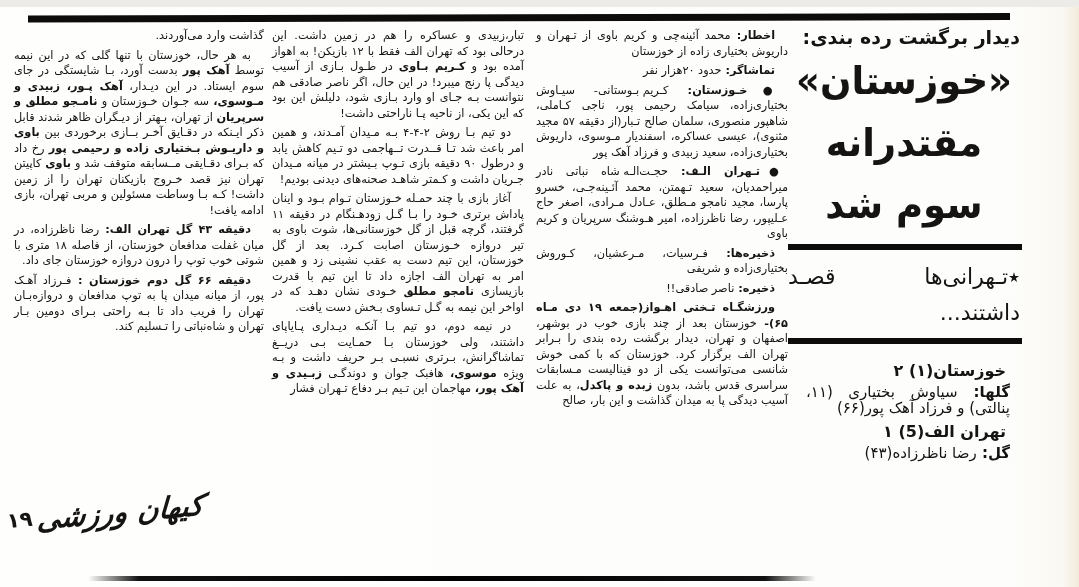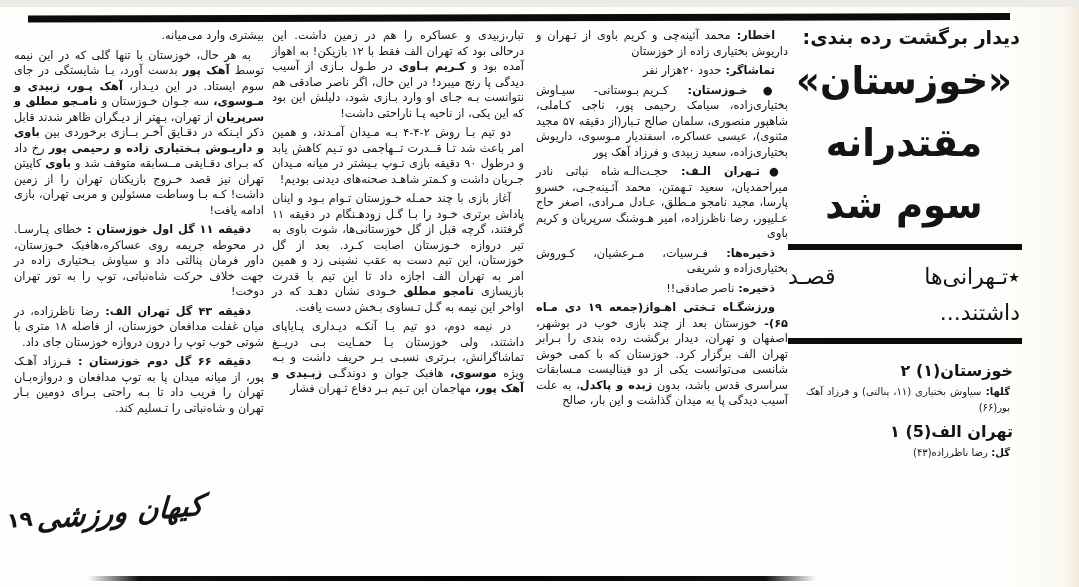--- a/index.html
+++ b/index.html
@@ -33,22 +33,22 @@
     font-size:37px;font-weight:bold;text-align:center;line-height:62px;
     white-space:nowrap;letter-spacing:-1px;transform:scaleY(1.04);
   }
   .rule{height:6px;background:#0d0c0b;margin:7px -2px 9px 0;}
   .subhead-line{
     font-size:22px;font-weight:normal;line-height:36px;
     text-align:justify;text-align-last:justify;
   }
   .subhead-line.last{text-align:right;text-align-last:right;}
   .scorebox{padding:4px 2px 0 10px;text-align:right;}
-  .team-line{font-size:16px;font-weight:bold;line-height:22px;margin:3px 5px 2px;}
-  .goal-line{font-size:10px;line-height:16px;margin:0 8px 5px 8px;text-align:justify;}
+  .team-line{font-size:16px;font-weight:bold;line-height:22px;margin:3px 12px 2px;}
+  .goal-line{font-size:15px;line-height:16px;margin:0 8px 5px 8px;text-align:justify;}
   .goal-line .lbl{font-weight:bold;}
   
   .body-col{
     position:absolute;top:28px;
     font-size:11.3px;line-height:15.5px;text-align:justify;
   }
   #col-0{left:536px;width:252px;}
   #col-1{left:272px;width:252px;}
   #col-2{left:14px;width:250px;}
   .para{margin:0 0 4px;text-indent:13px;}
@@ -108,23 +108,22 @@
       <p class="para"><span class="b">ذخیره: </span><span>ناصر صادقی!!</span></p>
       <p class="para"><span class="b">ورزشگـاه تـختی اهـواز(جمعه ۱۹ دی مـاه ۶۵)- </span><span>خوزستان بعد از چند بازی خوب در بوشهر، اصفهان و تهران، دیدار برگشت رده بندی را بـرابر تهران الف برگزار کرد. خوزستان که با کمی خوش شانسی می‌توانست یکی از دو فینالیست مـسابقات سراسری قدس باشد، بدون </span><span class="b">زبده و پاکدل</span><span>، به علت آسیب دیدگی پا به میدان گذاشت و این بار، صالح</span></p>
     </div>
   <div id="col-1" class="body-col">
       <p class="para flush"><span>تبار،زبیدی و عساکره را هم در زمین داشت. این درحالی بود که تهران الف فقط با ۱۲ بازیکن! به اهواز آمده بود و </span><span class="b">کـریم بـاوی</span><span> در طـول بـازی از آسیب دیدگی پا رنج میبرد! در این حال، اگر ناصر صادقی هم نتوانست بـه جـای او وارد بـازی شود، دلیلش این بود که این یکی، از ناحیه پـا ناراحتی داشت!</span></p>
       <p class="para"><span>دو تیم بـا روش ۲-‏۴-‏۴ بـه مـیدان آمـدند، و همین امر باعث شد تـا قــدرت تــهاجمی دو تـیم کاهش یابد و درطول ۹۰ دقیقه بازی تـوپ بـیشتر در میانه مـیدان جـریان داشت و کـمتر شاهـد صحنه‌های دیدنی بودیم!</span></p>
       <p class="para"><span>آغاز بازی با چند حمـله خـوزستان تـوام بـود و اینان پاداش برتری خـود را بـا گـل زودهـنگام در دقیقه ۱۱ گرفتند، گرچه قبل از گل خوزستانی‌ها، شوت باوی به تیر دروازه خـوزستان اصابت کـرد. بعد از گل خوزستان، این تیم دست به عقب نشینی زد و همین امر به تهران الف اجازه داد تا این تیم با قدرت بازیسازی </span><span class="b">نامجو مطلق</span><span> خـودی نشان دهـد که در اواخر این نیمه به گـل تـساوی بـخش دست یافت.</span></p>
       <p class="para"><span>در نیمه دوم، دو تیم بـا آنکـه دیـداری پـایاپای داشتند، ولی خوزستان بـا حمـایت بـی دریــغ تماشاگرانش، بـرتری نسبـی بـر حریف داشت و بـه ویژه </span><span class="b">موسوی،</span><span> هافبک جوان و دوندگـی </span><span class="b">زبـیدی و آهک پور،</span><span> مهاجمان این تـیم بـر دفاع تـهران فشار</span></p>
     </div>
   <div id="col-2" class="body-col">
-      <p class="para flush"><span>بیشتری وارد می‌میانه.</span></p>
+      <p class="para flush"><span>گذاشت وارد می‌آوردند.</span></p>
       <p class="para"><span>به هر حال، خوزستان با تنها گلی که در این نیمه توسط </span><span class="b">آهک پور</span><span> بدست آورد، بـا شایستگی در جای سوم ایستاد. در این دیـدار، </span><span class="b">آهک پـور، زبیدی و مـوسوی،</span><span> سه جـوان خـوزستان و </span><span class="b">نامـجو مطلق و سرپریان</span><span> از تهران، بـهتر از دیـگران ظاهر شدند قابل ذکر ایـنکه در دقـایق آخـر بــازی برخوردی بین </span><span class="b">باوی و داریـوش بـختیاری زاده و رحیمی پور</span><span> رخ داد که بـرای دقـایقی مــسابقه متوقف شد و </span><span class="b">باوی</span><span> کاپیتن تهران نیز قصد خـروج بازیکنان تهران را از زمین داشت! کـه بـا وساطت مسئولین و مربی تهران، بازی ادامه یافت!</span></p>
-      <p class="para"><span class="b">دقیقه ۱۱ گل اول خوزستان : </span><span>خطای پـارسـا. در محوطه جریمه روی عساکره،هافبک خـوزستان، داور فرمان پنالتی داد و سیاوش بـختیاری زاده در جهت خلاف حرکت شاه‌نباتی، توپ را به تور تهران دوخت!</span></p>
       <p class="para"><span class="b">دقیقه ۴۳ گل تهران الف: </span><span>رضا ناظرزاده، در میان غفلت مدافعان خوزستان، از فاصله ۱۸ متری با شوتی خوب توپ را درون دروازه خوزستان جای داد.</span></p>
       <p class="para"><span class="b">دقیقه ۶۶ گل دوم خوزستان : </span><span>فـرزاد آهـک پور، از میانه میدان پا به توپ مدافعان و دروازه‌بـان تهران را فریب داد تا بـه راحتی بـرای دومین بـار تهران و شاه‌نباتی را تـسلیم کند.</span></p>
     </div>
 
   <div class="bottom-rule"></div>
 
   <div id="masthead">
     <span class="masthead-title">کیهان ورزشی</span>
     <span class="masthead-num">۱۹</span>
   </div>

